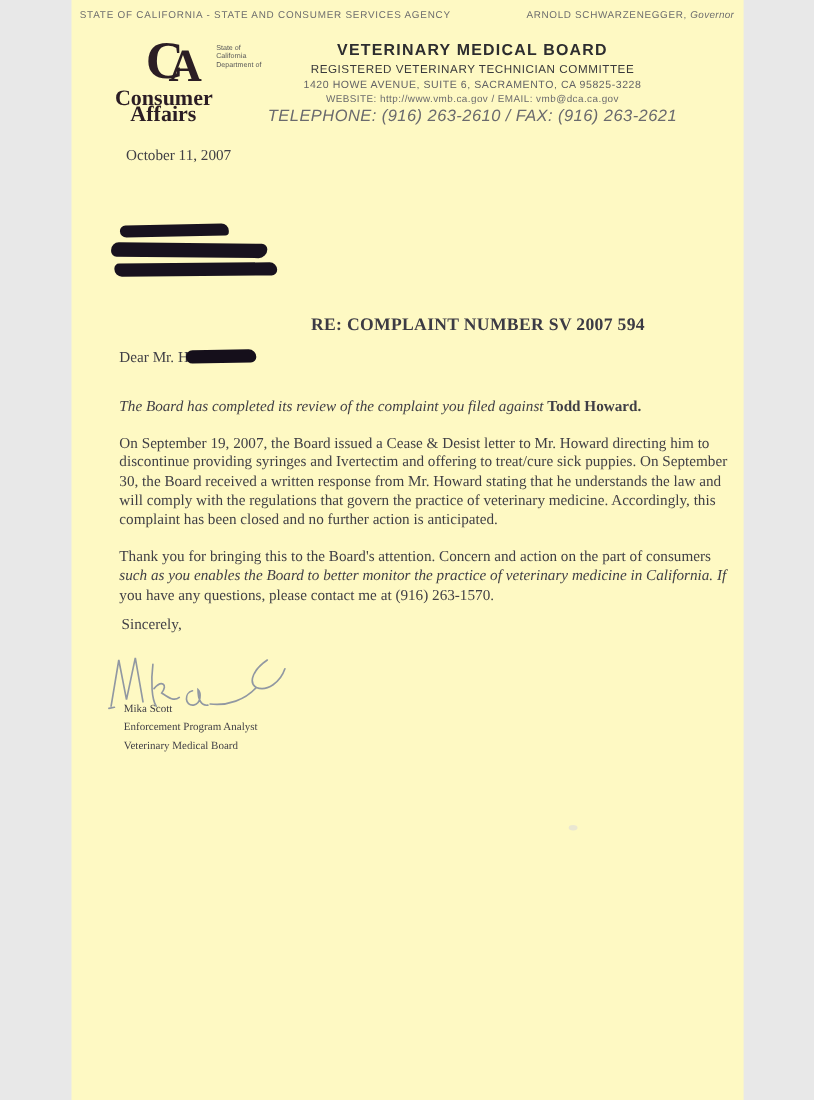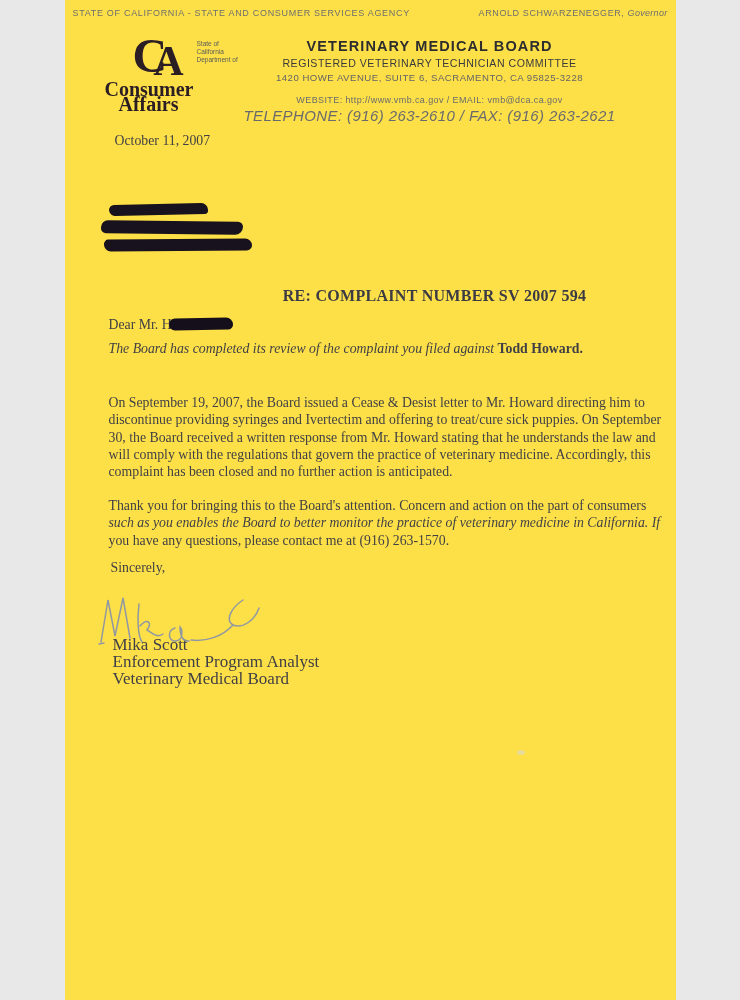--- a/index.html
+++ b/index.html
@@ -1,17 +1,17 @@
 <!DOCTYPE html>
 <html><head>
 <meta charset="utf-8">
 <style>
   html,body{margin:0;padding:0;background:#e8e8e8;}
   .page{
-    position:relative;width:611px;height:1000px;background:#fde047;
+    position:relative;width:611px;height:1000px;background:#fef9c3;
     margin:0 auto;overflow:hidden;
     font-family:"Liberation Serif", serif;color:#403f45;
   }
   .sans{font-family:"Liberation Sans", sans-serif;}
   .abs{position:absolute;}
 
   
   .agency-line{top:8px;left:8px;font-size:9px;letter-spacing:.7px;color:#6e6e6e;}
   .governor-line{top:8px;right:8px;font-size:9px;letter-spacing:.6px;color:#6e6e6e;}
   .governor-line .gov{font-style:italic;letter-spacing:.3px;}
@@ -23,49 +23,49 @@
   .monogram .a{font-size:42px;position:relative;top:3px;}
   .logo-tagline{position:absolute;top:8px;left:92px;font-size:6.5px;line-height:8px;color:#5a5a5a;}
   .org-name{position:absolute;top:50px;left:0;font-weight:bold;font-size:20px;color:#2b1d24;line-height:15px;}
   .org-name .l2{margin-left:14px;}
 
   
   .letterhead{top:38px;left:170px;width:390px;text-align:center;}
   .board-name{font-weight:bold;font-size:14.5px;letter-spacing:1.1px;color:#2d2d2f;}
   .committee{font-weight:normal;font-size:10.6px;letter-spacing:.5px;color:#3a3a3c;margin-top:3px;}
   .addr{font-size:9.6px;letter-spacing:.5px;color:#636366;margin-top:3px;}
-  .web{font-size:9px;letter-spacing:.4px;color:#6a6a6d;margin-top:12px;}
+  .web{font-size:9px;letter-spacing:.4px;color:#6a6a6d;margin-top:2px;}
   .phone{font-size:15px;letter-spacing:.4px;color:#6a6a6d;margin-top:2px;font-style:italic;}
 
   .seal{top:44px;left:646px;width:74px;height:74px;}
 
   
   .date-line{top:133px;left:50px;font-size:13.8px;}
   .redacted-address{top:202px;left:36px;width:200px;height:56px;}
   .bar{position:absolute;background:#18121e;border-radius:5px;}
   .bar1{left:8px;top:2px;width:99px;height:11px;transform:rotate(-1.2deg);border-radius:6px 8px 4px 7px;}
   .bar2{left:0;top:19px;width:142px;height:13px;transform:rotate(.6deg);border-radius:7px 5px 8px 5px;}
   .bar3{left:3px;top:37px;width:148px;height:12px;transform:rotate(-.5deg);border-radius:5px 8px 6px 8px;}
 
   .re-line{top:287px;left:0;width:740px;text-align:center;font-weight:bold;font-size:16px;
            letter-spacing:.3px;color:#3c3b44;}
   .salutation{top:317px;left:44px;font-size:13.8px;}
   .name-blob{display:inline-block;width:64px;height:12px;background:#150f1b;
              border-radius:6px 7px 5px 6px;vertical-align:-1px;margin-left:-3px;transform:rotate(-1deg);}
 
   .body-line{font-size:13.8px;line-height:17.3px;white-space:nowrap;}
-  .intro{top:340px;left:44px;}
+  .intro{top:361px;left:44px;}
   .italic{font-style:italic;}
   .bold{font-weight:bold;font-style:normal;}
   .para1{top:394px;left:44px;}
   .para2{top:497px;left:44px;}
   .closing{top:560px;left:46px;font-size:13.8px;}
 
   .signature{top:592px;left:30px;width:200px;height:58px;}
-  .signer{left:48px;font-size:17px;line-height:17.5px;}
+  .signer{left:48px;font-size:10px;line-height:17.5px;}
   .signer-name{top:636px;}
   .signer-title{top:653px;}
   .signer-org{top:670px;}
 
   .smudge{top:750px;left:452px;width:8px;height:5px;background:#d9d9de;border-radius:50%;opacity:.55;}
   .corner-scribble{top:936px;left:648px;width:92px;height:62px;}
 </style>
 </head>
 <body>
 

